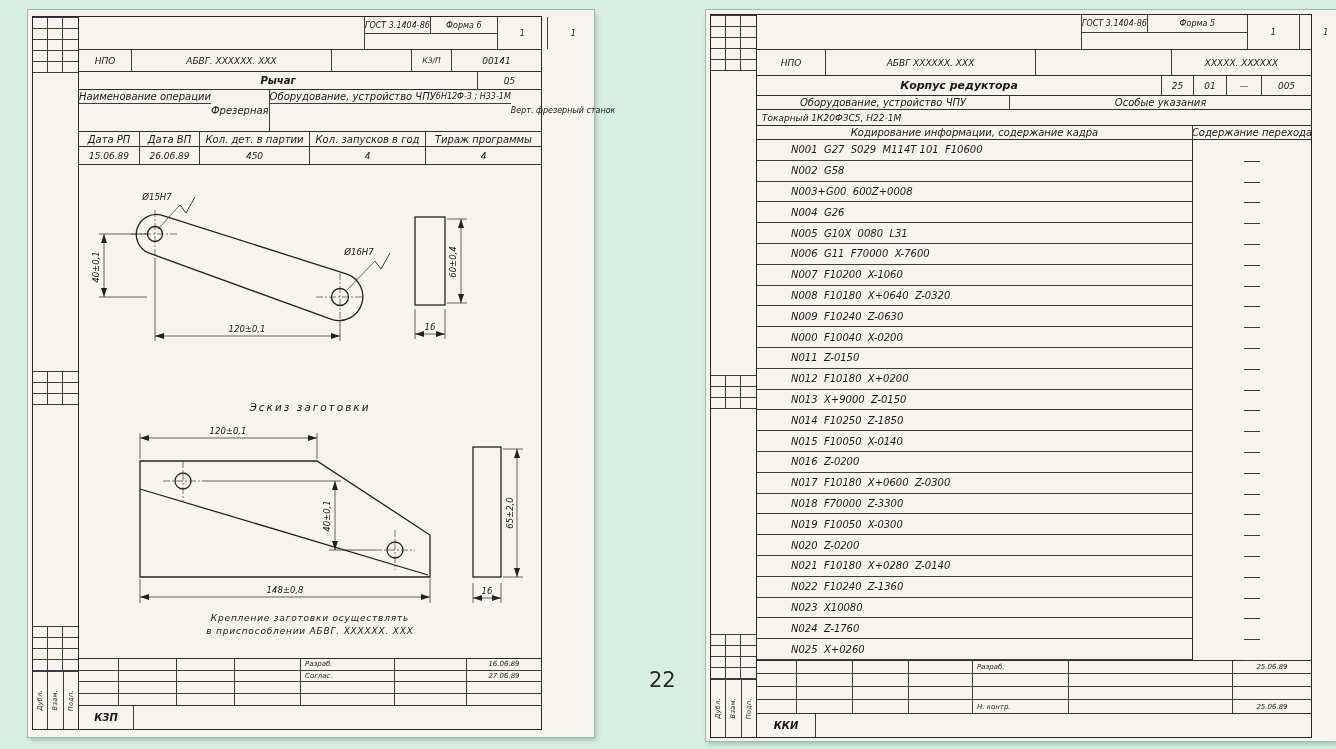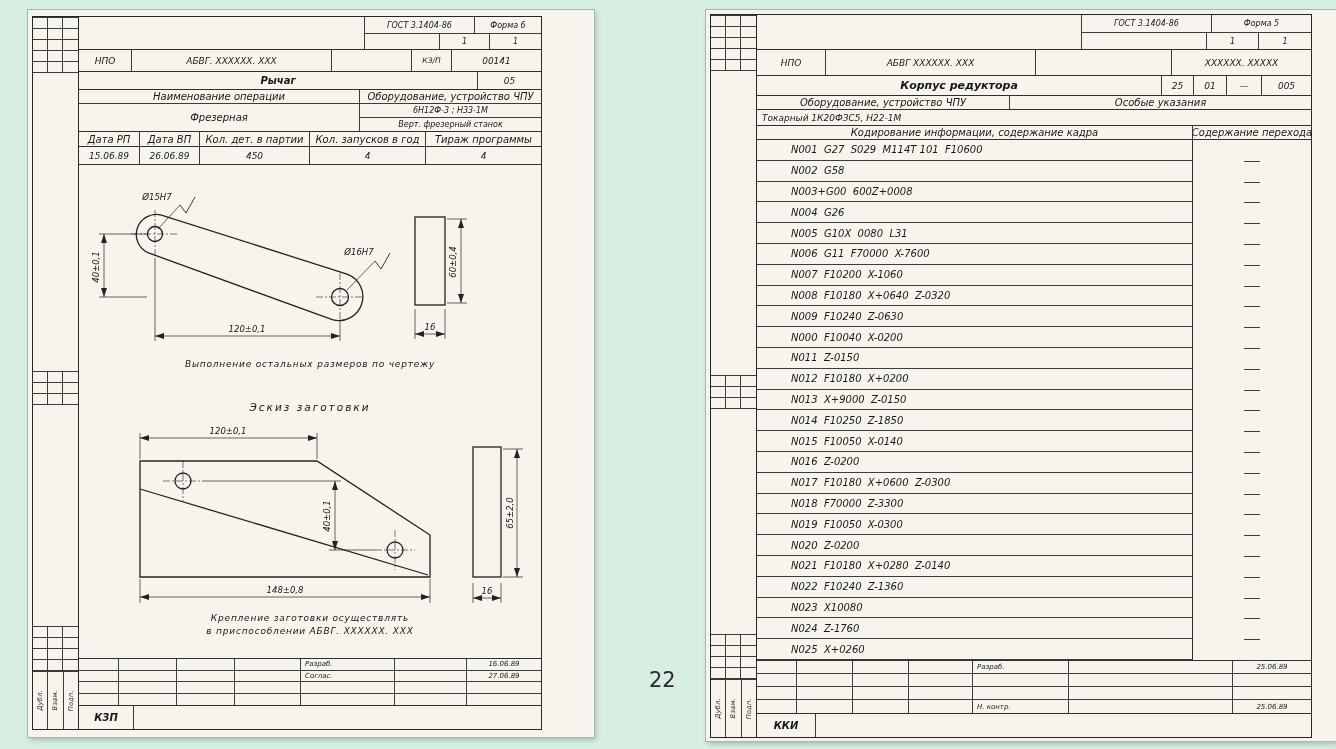--- a/index.html
+++ b/index.html
@@ -18,21 +18,21 @@
 .sgrid{display:grid;grid-template-columns:repeat(3,1fr);border-top:1px solid #3c3c3c}
 .sgrid i{height:11px;border-right:1px solid #3c3c3c;border-bottom:1px solid #3c3c3c}
 .sgrid i:nth-child(3n){border-right:none}
 .slabels{height:58px;display:flex;border-top:1px solid #3c3c3c}
 .slabels>div{flex:1;display:flex;align-items:center;justify-content:center;border-right:1px solid #3c3c3c}
 .slabels>div:last-child{border-right:none}
 .vlab{writing-mode:vertical-rl;transform:rotate(180deg);font-size:6.5px;letter-spacing:.3px}
 
 .main{flex:1;display:flex;flex-direction:column;min-width:0}
 .row{display:flex;border-bottom:1.2px solid #2e2e2e}
-.col{display:flex;flex-direction:column}
+.col{display:flex;flex-direction:row}
 .subrow{display:flex}
 .c{display:flex;align-items:center;justify-content:center;overflow:hidden;white-space:nowrap}
 .tl{justify-content:flex-start;padding-left:5px}
 .bl{border-left:1px solid #3c3c3c}
 .bb{border-bottom:1px solid #3c3c3c}
 .bold{font-weight:bold}
 .f7{font-size:10px}.f75{font-size:7.5px}.f8{font-size:8px}.f9{font-size:9px}
 .f10{font-size:10px}.f11{font-size:11px}
 .sketch-area{flex:1;position:relative}
 .sk-title{position:absolute;left:0;right:0;text-align:center;font-size:10.5px;letter-spacing:2px}
@@ -231,21 +231,20 @@
             <text x="72" y="11">Ø15Н7</text>
             <text x="274" y="66">Ø16Н7</text>
             <text x="14" y="78" transform="rotate(-90 14 78)">40±0,1</text>
             <text x="162" y="143">120±0,1</text>
             <text x="371" y="73" transform="rotate(-90 371 73)">60±0,4</text>
             <text x="345" y="141">16</text>
           </g>
         </svg>
       </div>
 
-      <div class="sk-note" style="top:194px">Выполнение  остальных  размеров  по  чертежу</div>
       <div class="sk-title" style="top:236px">Эскиз  заготовки</div>
 
       <div class="sk-wrap" style="top:254px">
         <svg width="450" height="190" viewBox="0 0 450 190">
           <defs>
             <marker id="arwB" markerWidth="10" markerHeight="8" refX="9" refY="3" orient="auto" markerUnits="userSpaceOnUse">
               <path d="M0,0 L9,3 L0,6 Z" fill="#222"></path>
             </marker>
             <marker id="arwBs" markerWidth="10" markerHeight="8" refX="0" refY="3" orient="auto" markerUnits="userSpaceOnUse">
               <path d="M9,0 L0,3 L9,6 Z" fill="#222"></path>
@@ -420,21 +419,21 @@
           <div class="c f8 bl" style="width:52px">1</div>
           <div class="c f8 bl" style="width:53px">1</div>
         </div>
       </div>
     </div>
 
     <div class="row" style="height:26px">
       <div class="c f9" style="width:68px">НПО</div>
       <div class="c f9 bl" style="width:210px">АБВГ XXXXXX. XXX</div>
       <div class="bl" style="flex:1"></div>
-      <div class="c f9 bl" style="width:140px">XXXXXX. XXXXX</div>
+      <div class="c f9 bl" style="width:140px">XXXXX. XXXXXX</div>
     </div>
 
     <div class="row" style="height:20px">
       <div class="c f11 bold" style="flex:1">Корпус  редуктора</div>
       <div class="c f9 bl" style="width:32px">25</div>
       <div class="c f9 bl" style="width:33px">01</div>
       <div class="c f9 bl" style="width:35px">—</div>
       <div class="c f9 bl" style="width:50px">005</div>
     </div>
 

